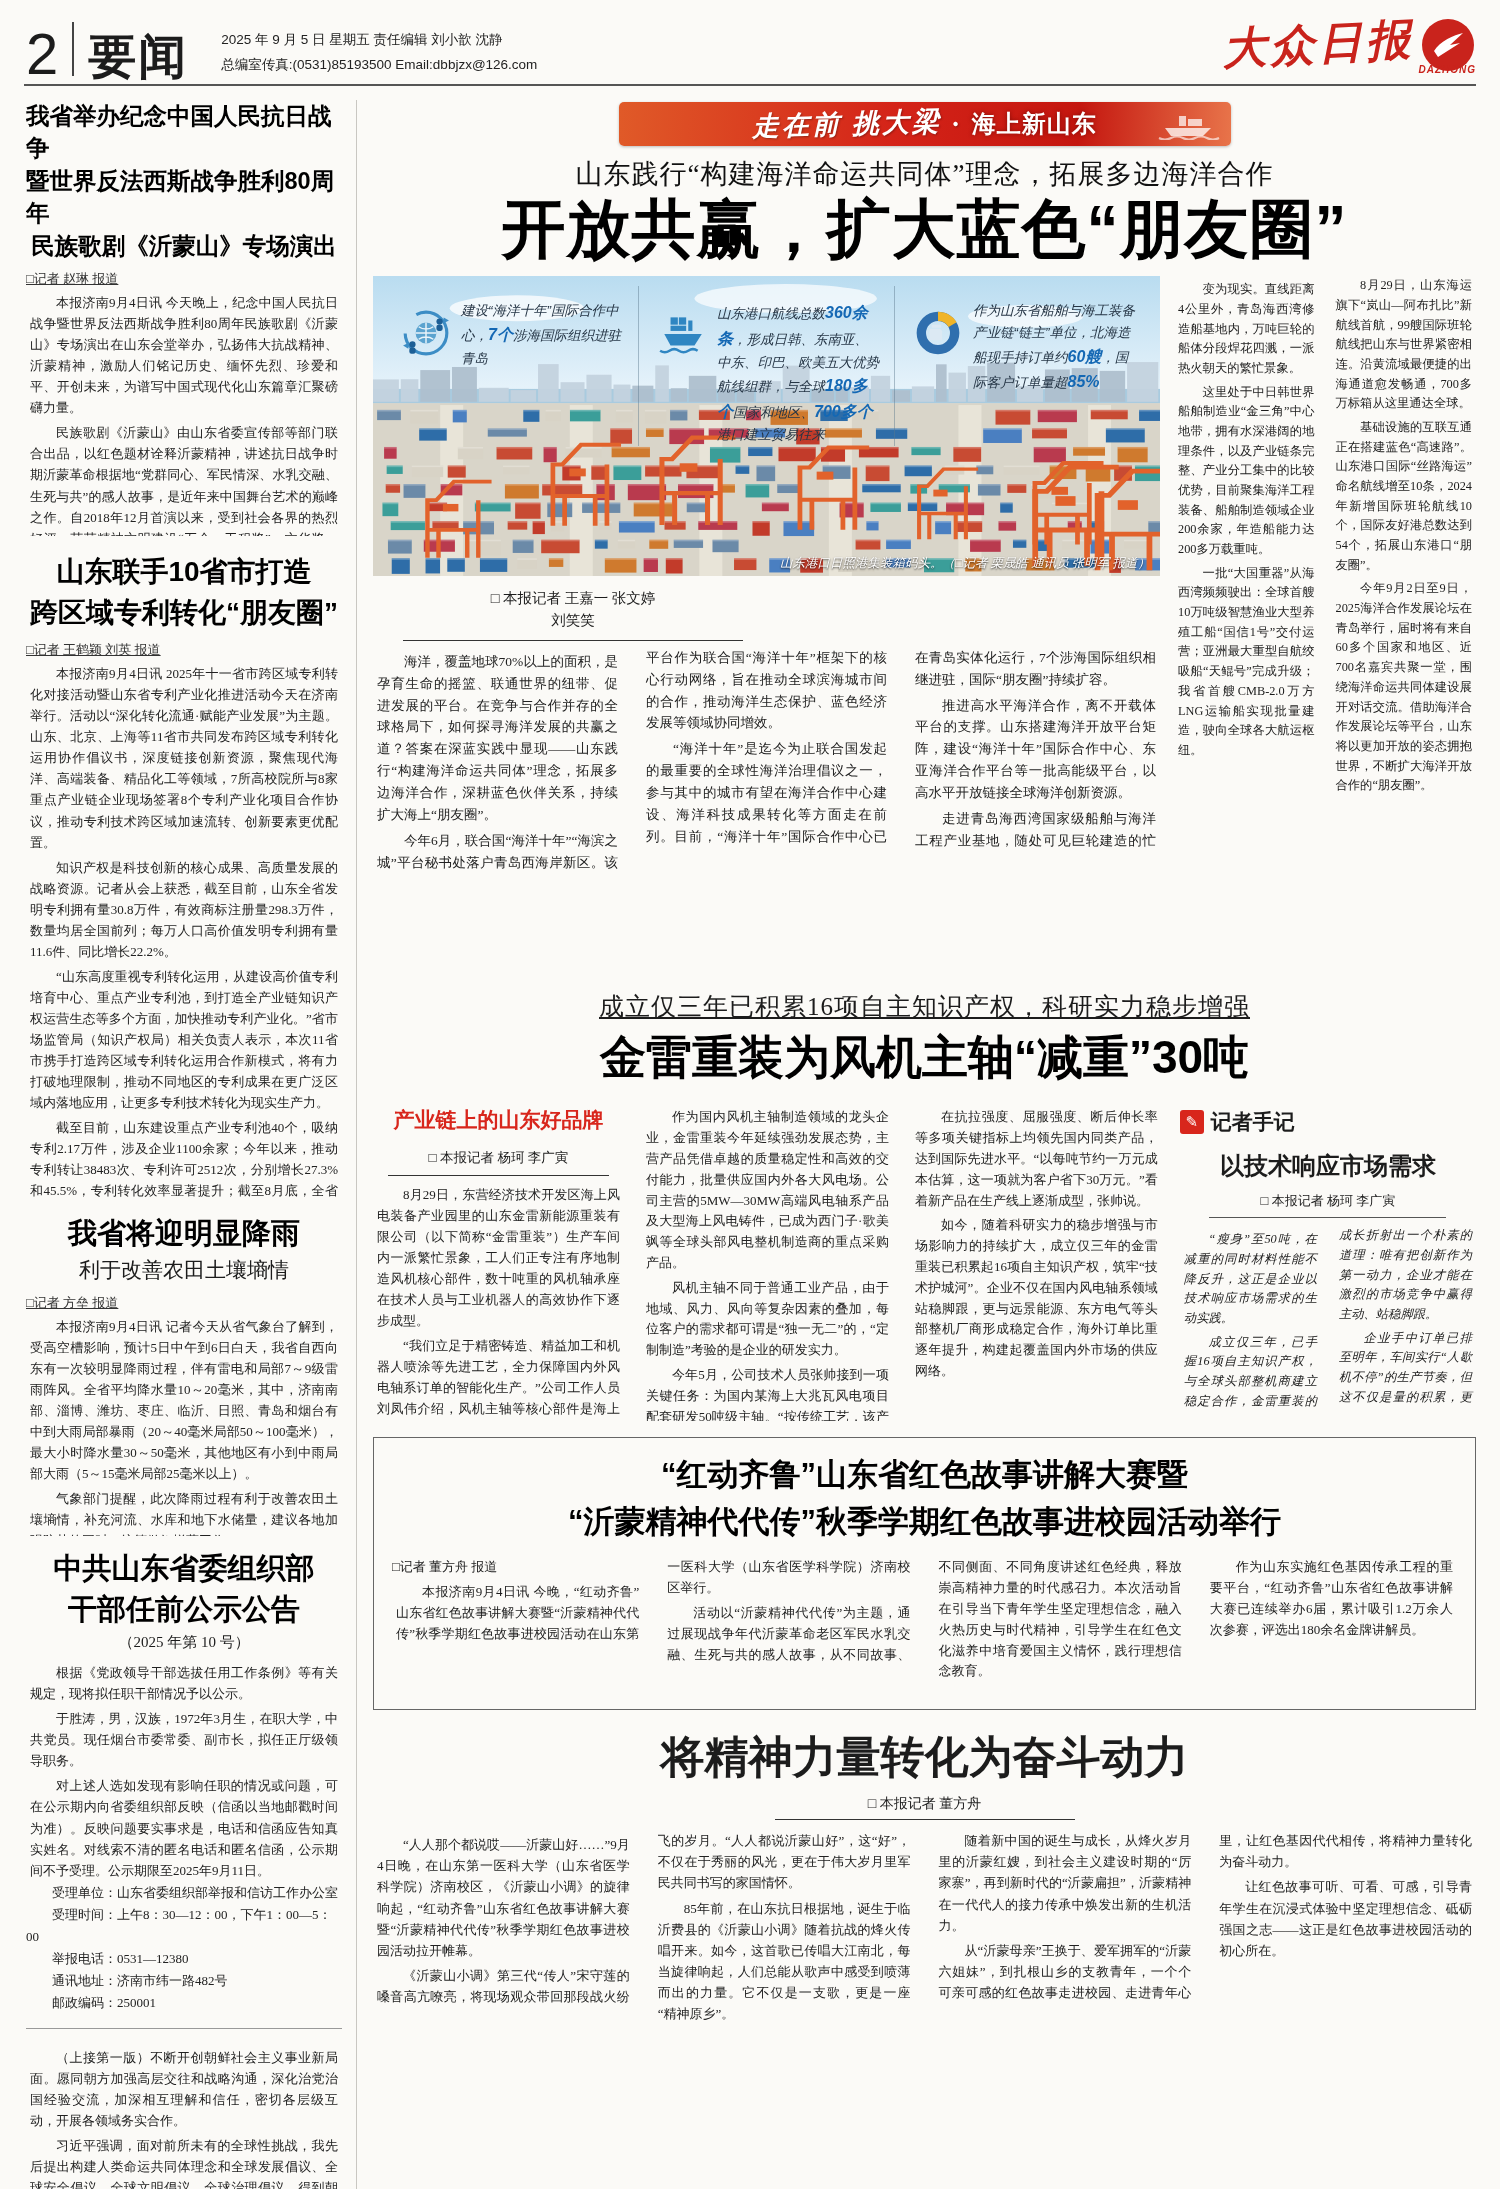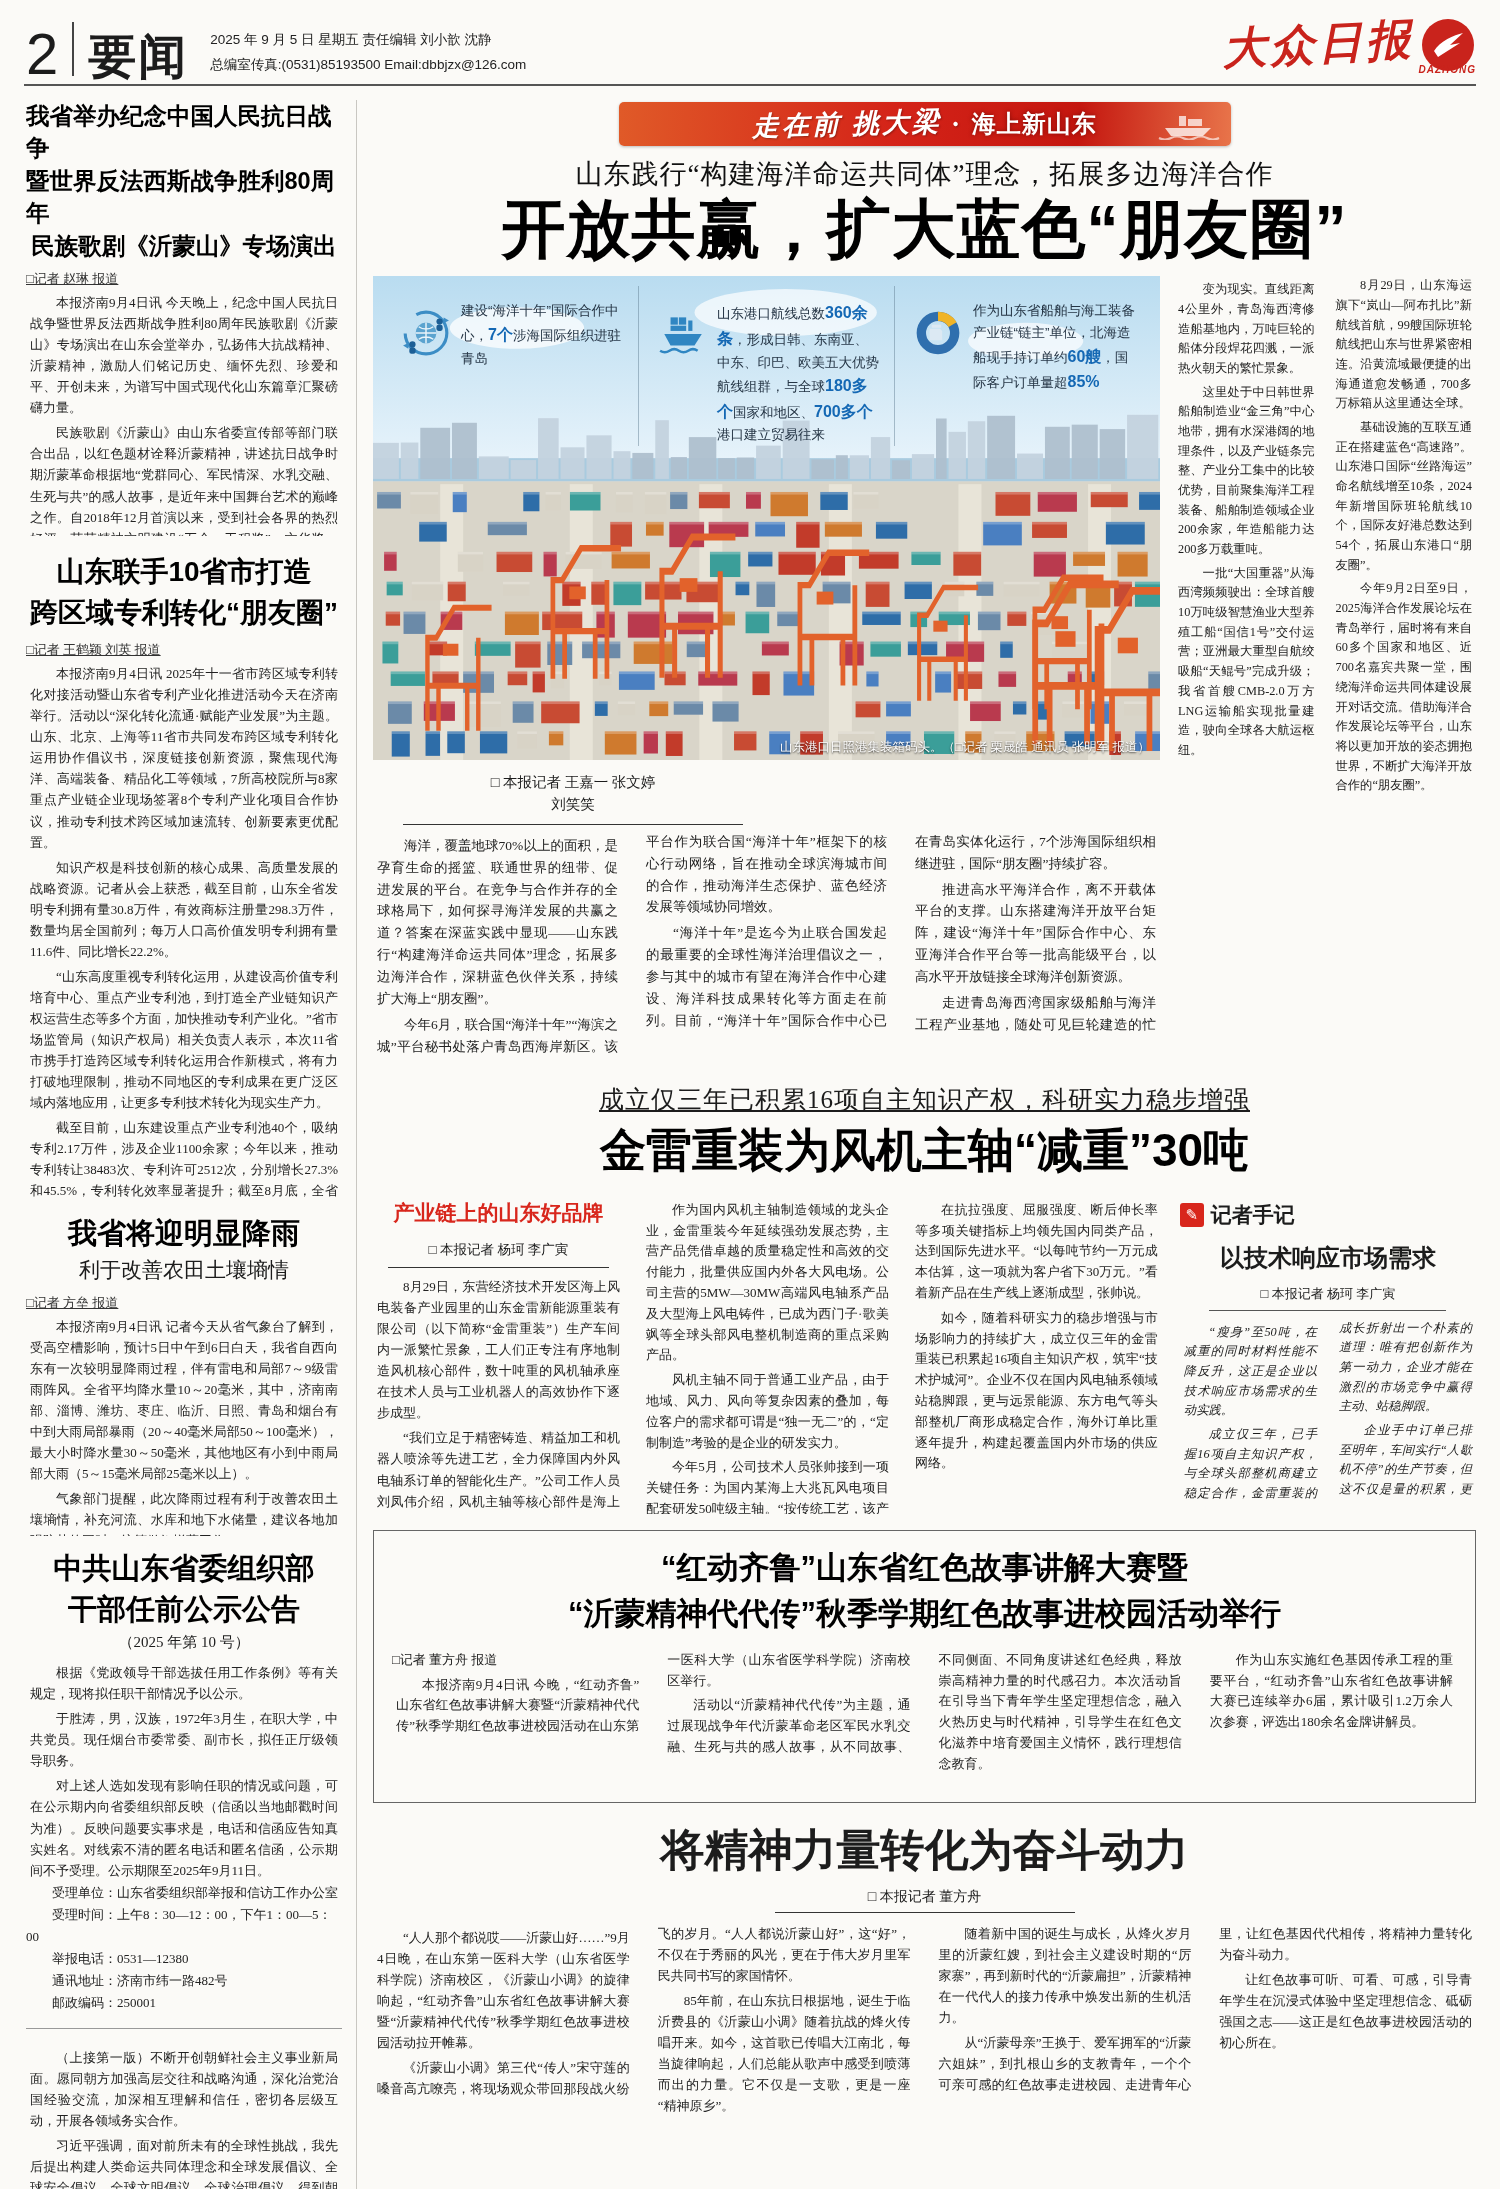--- a/index.html
+++ b/index.html
@@ -3,21 +3,21 @@
 <meta charset="utf-8">
 <style>
   html,body{margin:0;padding:0;background:#e8e7e3;}
   .page{position:relative;width:1500px;height:2189px;margin:0 auto;background:#fbfaf7;color:#1c1c1c;
         font-family:"Liberation Serif","DejaVu Serif",serif;overflow:hidden;}
   
   .masthead{display:flex;align-items:flex-end;height:84px;padding:6px 26px 4px 26px;box-sizing:border-box;}
   .pageno{font-family:"Liberation Sans","DejaVu Sans",sans-serif;font-size:58px;font-weight:400;line-height:.9;}
   .mast-vrule{width:2px;height:54px;background:#444;margin:0 14px 4px 14px;}
   .section-name{font-family:"Liberation Sans","DejaVu Sans",sans-serif;font-size:48px;font-weight:700;line-height:.95;letter-spacing:2px;}
-  .mast-meta{margin-left:22px;margin-bottom:2px;font-family:"Liberation Sans","DejaVu Sans",sans-serif;font-size:13.5px;line-height:1.9;color:#222;}
+  .mast-meta{margin-left:33px;margin-bottom:2px;font-family:"Liberation Sans","DejaVu Sans",sans-serif;font-size:13.5px;line-height:1.9;color:#222;}
   .brand{margin-left:auto;display:flex;align-items:center;gap:8px;margin-bottom:6px;}
   .brand-script{font-family:"Liberation Serif","DejaVu Serif",serif;font-style:italic;font-weight:700;
                 font-size:44px;color:#c9231c;transform:rotate(-3deg);letter-spacing:4px;}
   .brand-seal{width:52px;height:52px;border-radius:50%;background:#c9231c;position:relative;flex:none;}
   .brand-seal svg{position:absolute;inset:8px;}
   .brand-sub{position:absolute;right:24px;top:64px;font-family:"Liberation Sans","DejaVu Sans",sans-serif;
              font-size:10px;font-weight:700;font-style:italic;color:#c9231c;letter-spacing:1px;text-align:center;}
   .mast-rule{height:2px;background:#555;margin:0 24px;}
   
   .content{display:flex;gap:0;padding:14px 24px 0 26px;box-sizing:border-box;}
@@ -55,21 +55,21 @@
           font-size:27px;color:#fff;letter-spacing:3px;transform:rotate(-1.5deg);text-shadow:1px 1px 2px rgba(0,0,0,.3);}
   .banner .tagline{font-family:"Liberation Sans","DejaVu Sans",sans-serif;font-weight:700;font-size:24px;color:#fff;
           letter-spacing:1px;text-shadow:0 0 4px #7e0b06;}
   .banner .ship-deco{position:absolute;right:10px;top:6px;opacity:.9;}
   .kicker{font-family:"Liberation Serif","DejaVu Serif",serif;font-size:27px;text-align:center;letter-spacing:1px;color:#111;margin:6px 0 2px 0;}
   .headline-main{font-family:"Liberation Sans","DejaVu Sans",sans-serif;font-weight:700;font-size:64px;
           text-align:center;margin:2px 0 12px 0;letter-spacing:1px;color:#000;line-height:1.1;}
   
   .story-row{display:flex;gap:14px;}
   .photo-side{flex:1;min-width:0;}
-  .figure{position:relative;width:100%;height:484px;overflow:hidden;background:#cfe4f2;}
+  .figure{position:relative;width:100%;height:300px;overflow:hidden;background:#cfe4f2;font-style:italic;}
   .figure svg.art{position:absolute;inset:0;width:100%;height:100%;}
   .infoboxes{position:absolute;left:10px;right:10px;top:10px;display:flex;z-index:3;}
   .ibox{flex:1;display:flex;gap:10px;padding:14px 14px 0 18px;align-items:flex-start;}
   .ibox + .ibox{border-left:1px solid rgba(90,120,140,.45);}
   .ibox .icn{width:50px;height:50px;flex:none;margin-top:8px;}
   .ibox .txt{font-family:"Liberation Sans","DejaVu Sans",sans-serif;font-size:13.5px;line-height:1.6;color:#253545;}
   .ibox .txt b{color:#1468b4;font-size:16px;}
   .caption{position:absolute;right:10px;bottom:4px;z-index:3;color:#fff;font-size:12.5px;
            text-shadow:0 1px 2px rgba(0,0,0,.8);}
   .story-byline{width:340px;margin:12px 0 6px 30px;text-align:center;font-size:14.5px;

